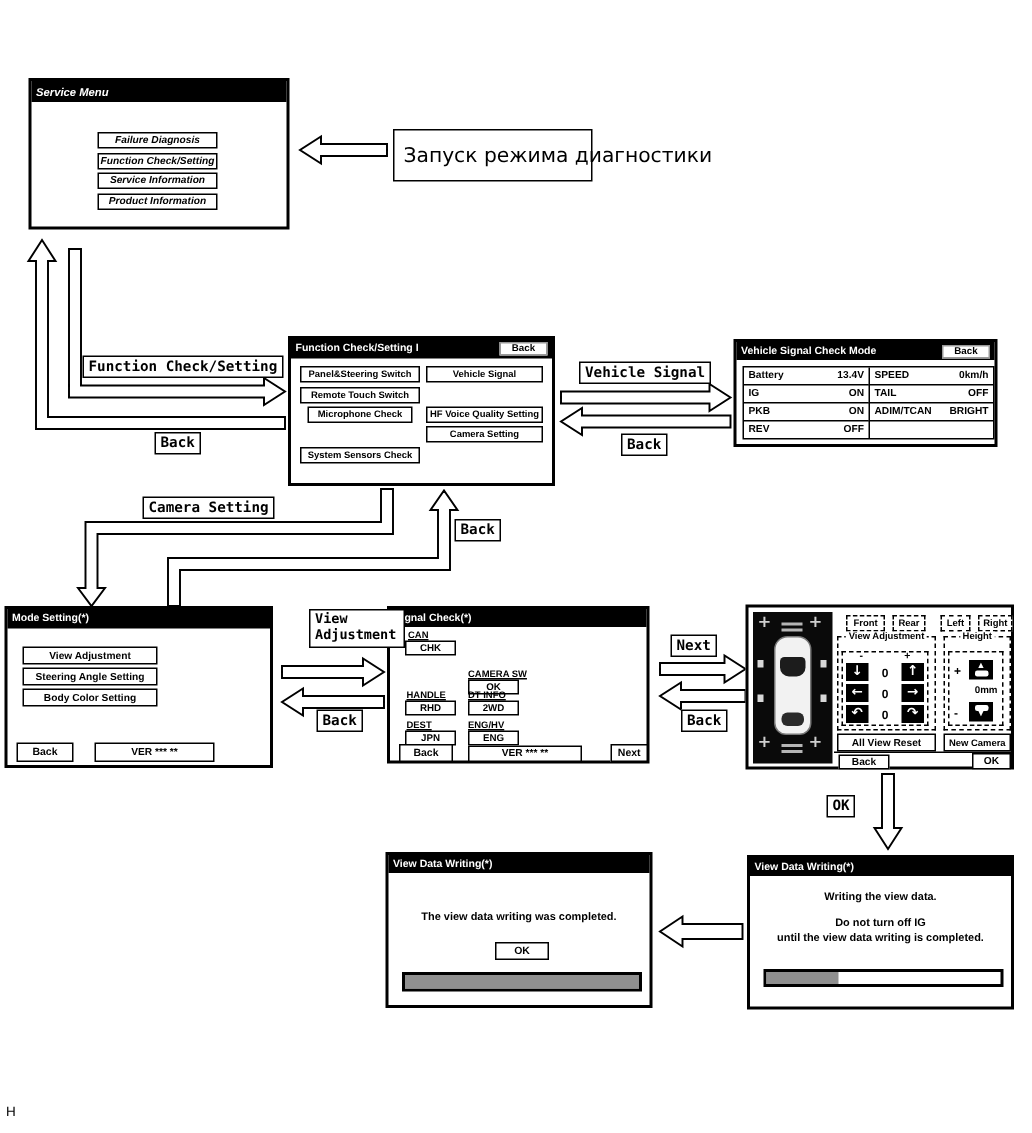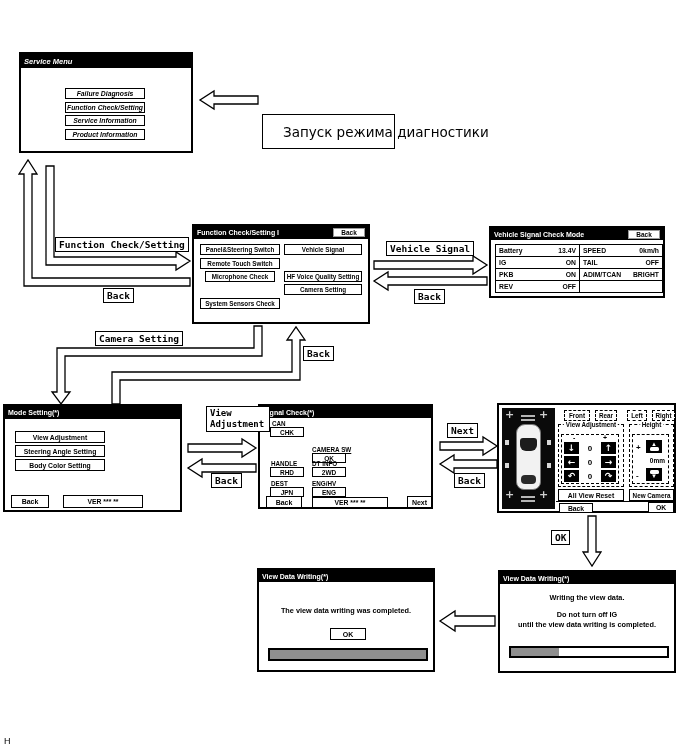--- a/index.html
+++ b/index.html
@@ -17,22 +17,22 @@
 
   .btn { position:absolute; background:#fff; border:1px solid #000; color:#000; font-weight:bold;
          display:flex; align-items:center; justify-content:center; box-sizing:border-box;
          text-align:center; white-space:nowrap; }
 
   .fl { position:absolute; z-index:3; background:#fff; border:1.5px solid #000;
         font:bold 9.5px "DejaVu Sans Mono",monospace; padding:1px 3px; white-space:nowrap; }
   .fl-wrap { width:56px; white-space:normal; font-size:9px; line-height:1.2; }
 
   .annotation { position:absolute; left:262px; top:86px; width:133px; height:35px;
-                border:1.5px solid #000; display:flex; align-items:center; padding-left:20px;
-                font:13.5px "DejaVu Sans",sans-serif; white-space:nowrap; overflow:visible; z-index:3; box-sizing:border-box;margin-top:28px; }
+                border:1.5px solid #000; display:flex; align-items:center; padding-left:6px;
+                font:13.5px "DejaVu Sans",sans-serif; white-space:nowrap; overflow:visible; z-index:3; box-sizing:border-box; }
 
   
   .vtable { position:absolute; left:4px; top:16px; width:166px; border:1px solid #000;
             display:grid; grid-template-columns:1fr 1fr; }
   .vcell  { display:flex; justify-content:space-between; align-items:center; height:11px;
             padding:0 3px; font-weight:bold; font-size:6.8px; }
   .vcell:nth-child(even) { border-left:1px solid #000; }
   .vcell:nth-child(n+3)  { border-top:1px solid #000; }
 
   

